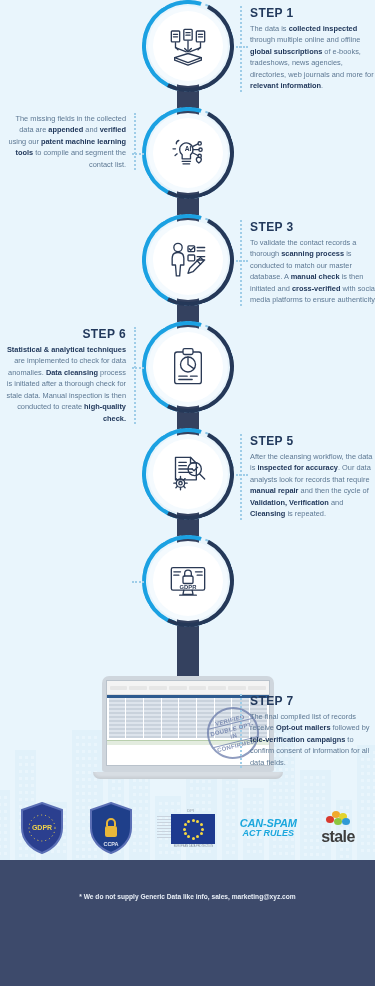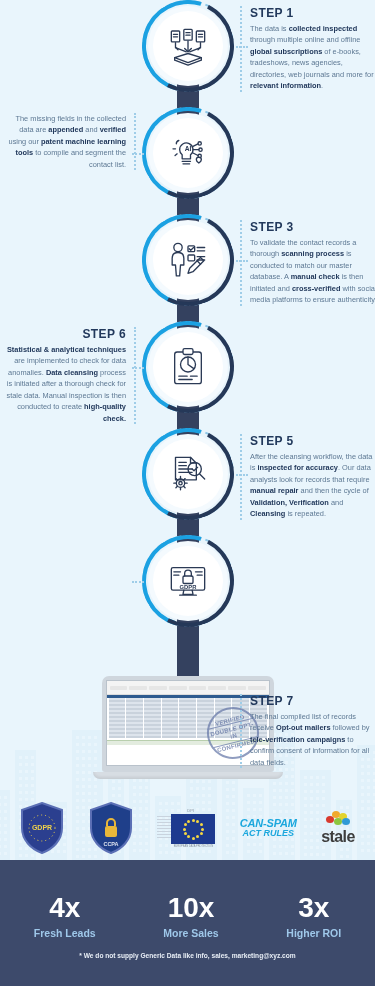--- a/index.html
+++ b/index.html
@@ -1160,30 +1160,16 @@
         <s style="left:16px;top:2px;width:8px;height:7px;background:#e3d32c"></s>
         <s style="left:3px;top:5px;width:8px;height:7px;background:#d83a2e"></s>
         <s style="left:11px;top:7px;width:8px;height:7px;background:#8cc63f"></s>
         <s style="left:19px;top:7px;width:8px;height:7px;background:#2f9ad6"></s>
       </div>
       <div class="word">stale</div>
     </div>
   </div>
 
   <div class="footer">
-    <div class="stats" id="stats">
-        <div class="stat">
-          <div class="num">4x</div>
-                 <div class="lbl">Fresh Leads</div>
-        </div>
-        <div class="stat">
-          <div class="num">10x</div>
-                 <div class="lbl">More Sales</div>
-        </div>
-        <div class="stat">
-          <div class="num">3x</div>
-                 <div class="lbl">Higher ROI</div>
-        </div>
-      </div>
     <div class="f-note">* We do not supply Generic Data like info, sales, marketing@xyz.com</div>
   </div>
 
 </div>
 
 </body></html>

